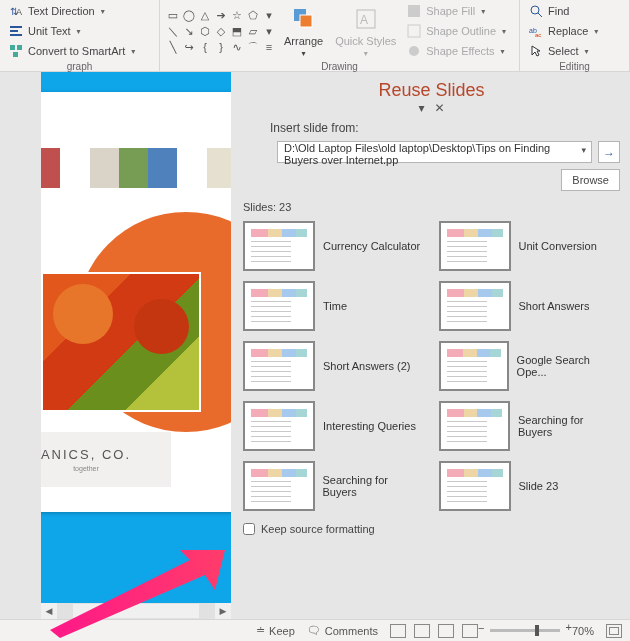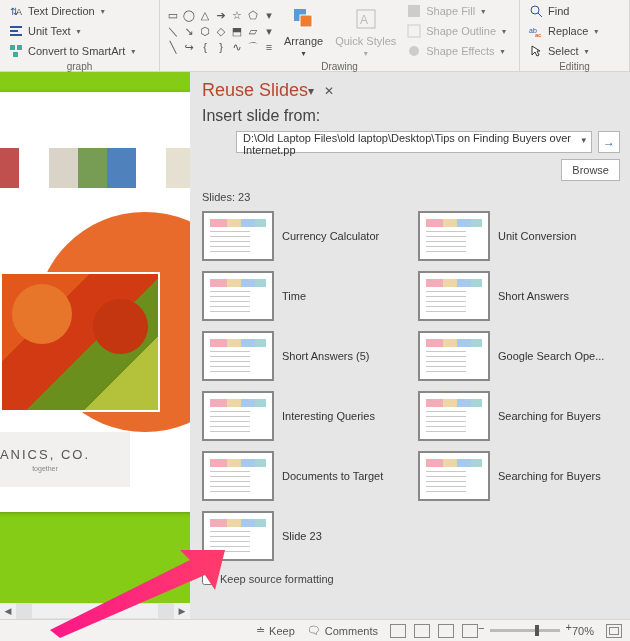--- a/index.html
+++ b/index.html
@@ -17,42 +17,42 @@
   .big-btn .drop { font-size: 8px; }
   .disabled { color: #aaa; }
   .icon16 { width: 16px; height: 16px; display: inline-flex; align-items: center; justify-content: center; }
   .icon32 { width: 28px; height: 28px; display: inline-flex; align-items: center; justify-content: center; }
 
   .shape-gallery { display: grid; grid-template-columns: repeat(7, 14px); grid-template-rows: repeat(3, 14px); gap: 2px; }
   .shape-gallery span { width: 14px; height: 14px; display: flex; align-items: center; justify-content: center; font-size: 11px; color: #555; }
 
   
   .workspace { position: absolute; top: 72px; left: 0; right: 0; bottom: 22px; display: flex; background: #e6e6e6; }
-  .canvas-col { flex: 0 0 190px; position: relative; background: #84cc16; overflow: hidden; }
+  .canvas-col { flex: 0 0 190px; position: relative; background: #0ea5e9; overflow: hidden; margin-left: 41px; }
   .canvas-wrap { position: absolute; left: -10px; top: 20px; width: 205px; height: 420px; background: #fff; box-shadow: 0 1px 4px rgba(0,0,0,.25); overflow: hidden; }
   .canvas-ribbon-strip { height: 40px; display: flex; }
   .strip-swatch { flex: 1; }
   .orange-circle { position: absolute; right: -60px; top: 120px; width: 220px; height: 220px; border-radius: 50%; background: #e86b2b; }
   .veg-photo { position: absolute; left: 10px; top: 180px; width: 160px; height: 140px; background: linear-gradient(135deg,#e2571b 0 30%, #d13a12 30% 55%, #6a8f1d 55% 75%, #b4c23b 75% 100%); border: 2px solid #fff; }
   .veg-photo::before { content:""; position:absolute; left:10px; top:10px; width:60px; height:60px; border-radius:50%; background:#e8762a; }
   .veg-photo::after { content:""; position:absolute; right:10px; top:25px; width:55px; height:55px; border-radius:50%; background:#c33610; }
   .caption-box { position: absolute; left: -30px; top: 340px; width: 170px; height: 55px; background: #f2f0ef; display:flex; flex-direction:column; align-items:center; justify-content:center; gap:3px; }
   .caption-box .t1 { font-size:13px; letter-spacing:2px; color:#555; }
   .caption-box .t2 { font-size:7px; color:#888; }
   .desi-label { position:absolute; right: 2px; top: 200px; font-size: 12px; color:#555; }
   .hscroll { position:absolute; left:0; bottom:0; right:0; height:16px; background:#e1e1e1; display:flex; align-items:center; }
   .hscroll .track { flex:1; height:14px; background:#f0f0f0; margin:0 16px; position:relative; }
   .hscroll .arrow { width:16px; height:16px; background:#f0f0f0; display:flex; align-items:center; justify-content:center; font-size:9px; color:#666;}
 
   
   .pane { flex: 1; background: #e6e6e6; padding: 8px 10px 8px 12px; display:flex; flex-direction:column; gap:6px; position:relative; }
-  .pane-head { display:flex; align-items:center; justify-content:flex-start; }
+  .pane-head { display:flex; align-items:center; justify-content:flex-start;flex-direction:column; }
   .pane-title { font-size: 18px; color: #b7472a; }
   .pane-ctrls { display:flex; gap:10px; color:#555; font-size:12px; }
-  .pane-label { font-size: 16px; color:#444; }
+  .pane-label { font-size: 12px; color:#444;margin-left:27px; }
   .path-row { display:flex; gap:6px;padding-left:34px; }
   .path-input { flex:1; height:22px; background:#fff; border:1px solid #b5b5b5; padding:0 18px 0 6px; font-size:11px; color:#333; position:relative; }
   .path-input::after { content:"▾"; position:absolute; right:5px; top:3px; font-size:9px; color:#555; }
   .go-btn { width:22px; height:22px; background:#fff; border:1px solid #b5b5b5; display:flex; align-items:center; justify-content:center; color:#2b579a; font-size:12px; }
   .browse-row { display:flex; justify-content:flex-end; }
   .browse-btn { height:22px; padding:0 10px; background:#fff; border:1px solid #b5b5b5; font-size:11px; display:flex; align-items:center; }
   .count-row { font-size:11px; color:#444; margin-top:4px; }
   .slide-grid { display:grid; grid-template-columns: 1fr 1fr; gap: 10px 14px; margin-top:2px; }
   .slide-item { display:flex; align-items:center; gap:8px; font-size:11px; color:#333; }
   .thumb { width:72px; height:50px; background:#fff; border:2px solid #888; position:relative; }
@@ -294,37 +294,33 @@
       <div class="slide-item">
           <div class="thumb"></div>
           <span>Time</span>
         </div>
       <div class="slide-item">
           <div class="thumb"></div>
           <span>Short Answers</span>
         </div>
       <div class="slide-item">
           <div class="thumb"></div>
-          <span>Short Answers (5)</span>
+          <span>Short Answers (2)</span>
         </div>
       <div class="slide-item">
           <div class="thumb"></div>
           <span>Google Search Ope...</span>
         </div>
       <div class="slide-item">
           <div class="thumb"></div>
           <span>Interesting Queries</span>
         </div>
       <div class="slide-item">
           <div class="thumb"></div>
           <span>Searching for Buyers</span>
-        </div>
-      <div class="slide-item">
-          <div class="thumb"></div>
-          <span>Documents to Target</span>
         </div>
       <div class="slide-item">
           <div class="thumb"></div>
           <span>Searching for Buyers</span>
         </div>
       <div class="slide-item">
           <div class="thumb"></div>
           <span>Slide 23</span>
         </div>
     </div>

